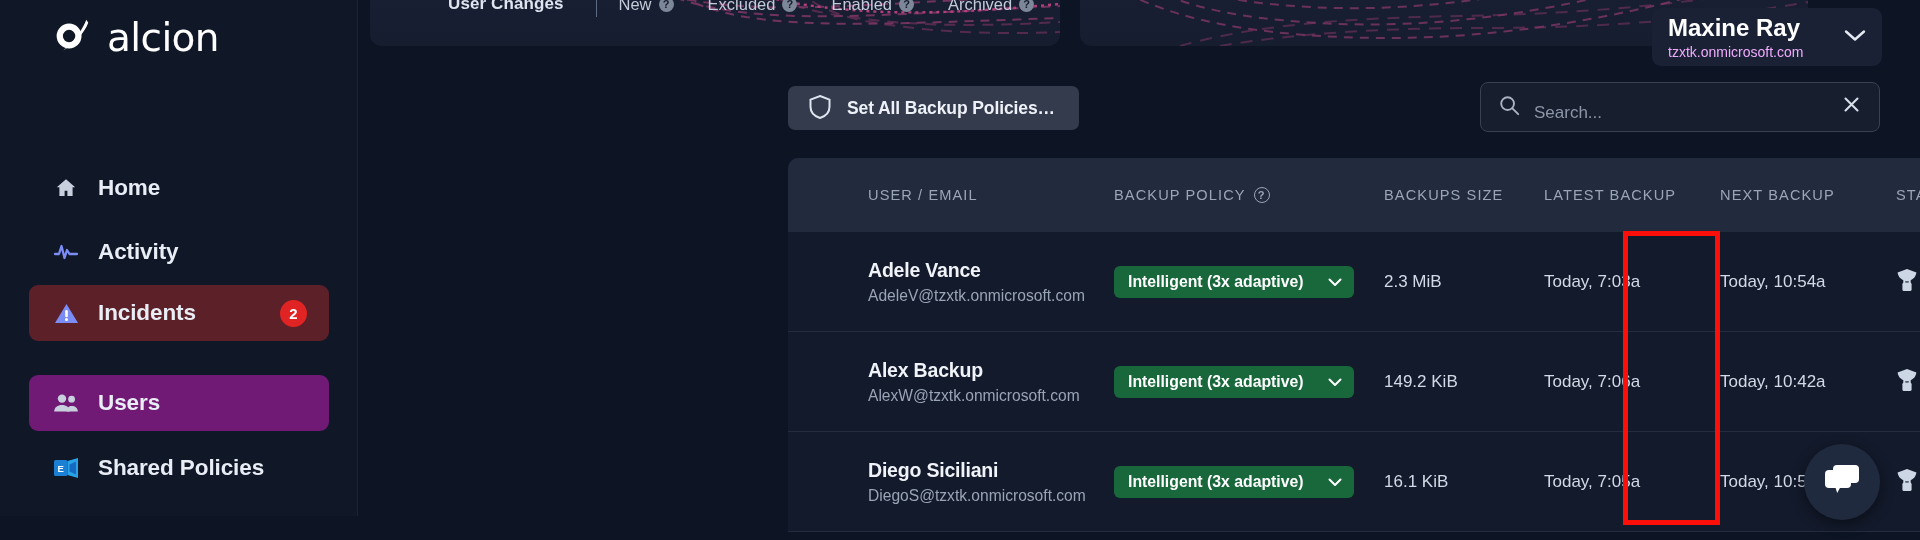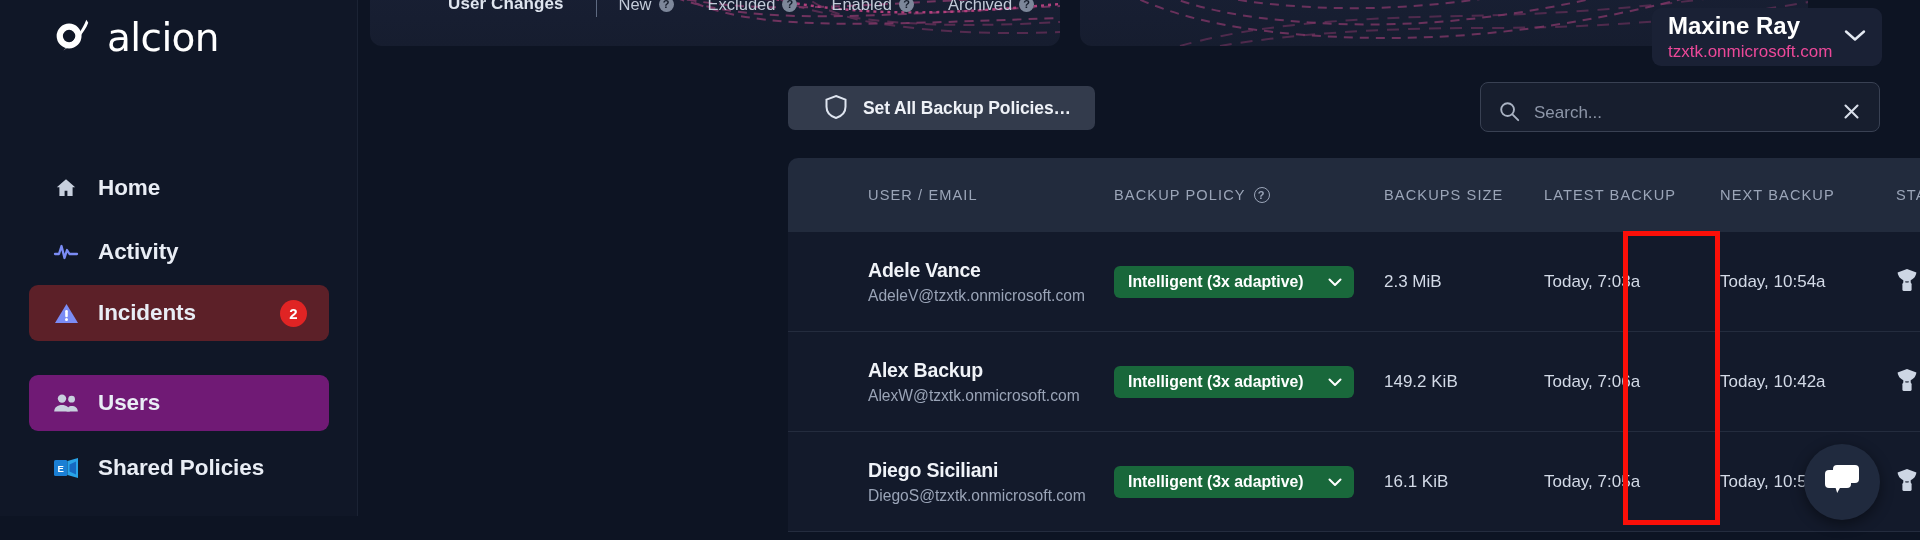--- a/index.html
+++ b/index.html
@@ -110,44 +110,44 @@
     position: absolute; right: 38px; top: 8px;
     width: 230px; height: 58px;
     background: #1a2135;
     border-radius: 9px;
     display: flex; align-items: center;
     padding: 0 16px;
     z-index: 30;
   }
   #user-menu-text { flex: 1; }
   #user-name { font-size: 24px; font-weight: 700; color: #fff; line-height: 1.15; }
-  #user-tenant { font-size: 17px; color: #ec4899; margin-top: 2px; }
+  #user-tenant { font-size: 14px; color: #f0abfc; margin-top: 2px; }
   #user-chevron { color: #dfe5ef; margin-left: 6px; }
 
   
   #set-policies-btn {
     position: absolute; left: 430px; top: 86px;
-    height: 44px; padding: 0 24px 0 36px;
+    height: 44px; padding: 0 24px 0 20px;
     background: #333b4c;
     border: none; border-radius: 7px;
     display: flex; align-items: center; gap: 15px;
     cursor: pointer;
   }
   #set-policies-label {
     font-size: 17.5px; font-weight: 700; color: #eef1f7;
     letter-spacing: -.1px; white-space: nowrap;
   }
 
   #search-box {
     position: absolute; right: 40px; top: 82px;
     width: 400px; height: 50px;
     background: #171e2e;
     border: 1px solid #394153;
     border-radius: 8px;
-    display: flex; align-items: center;
+    display: flex; 
     padding: 12px 16px 0 18px;
   }
   #search-input {
     flex: 1; background: transparent; border: none; outline: none;
     color: #d6dce8; font-size: 17px;
     font-family: "Liberation Sans", sans-serif;
     margin-left: 14px;
   }
   #search-input::placeholder { color: #8d96a8; }
   #search-clear { cursor: pointer; color: #d6dce8; font-size: 21px; line-height: 1; padding: 0 2px; }

